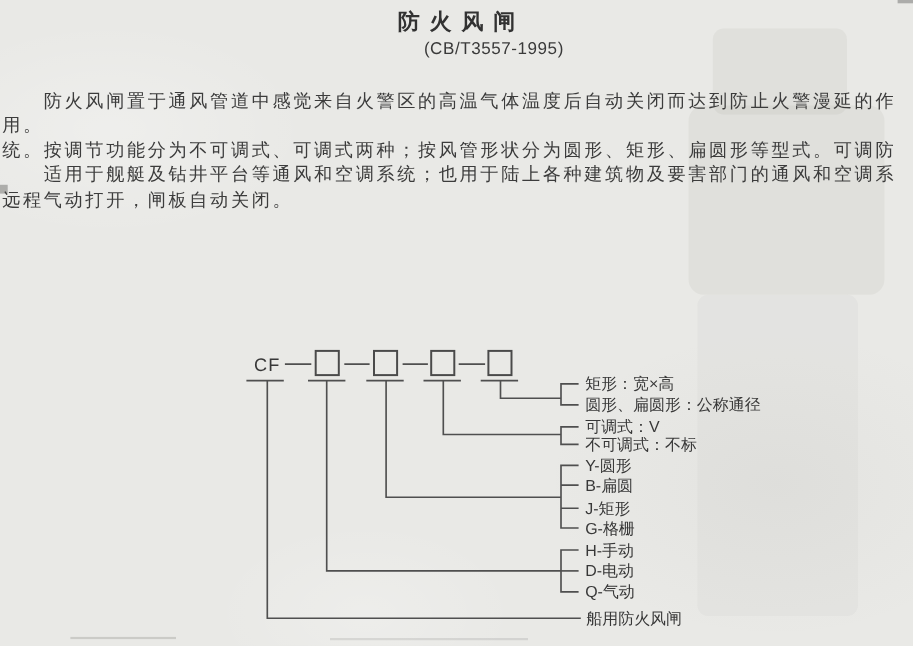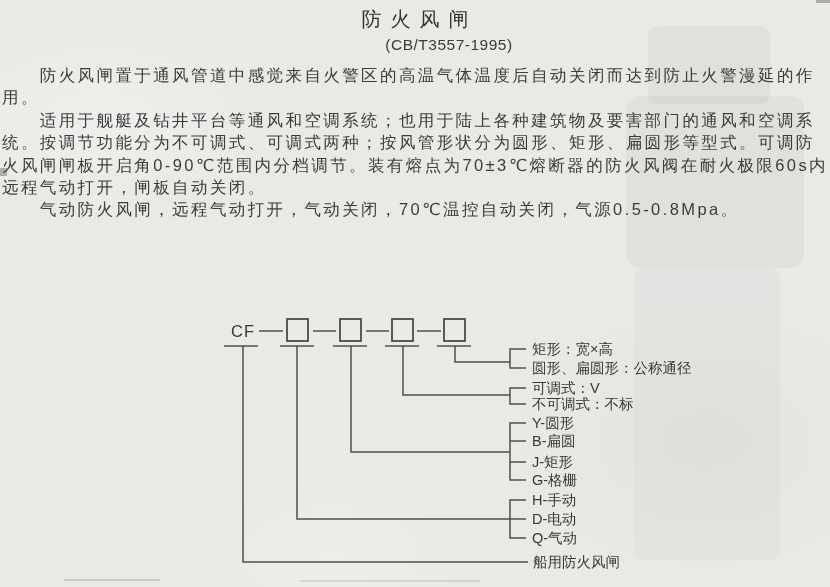--- a/index.html
+++ b/index.html
@@ -21,29 +21,29 @@
   .ghost.jar{left:626px;top:96px;width:178px;height:172px;border-radius:14px;}
   .ghost.strip{left:634px;top:268px;width:146px;height:292px;background:rgba(110,110,106,.045);}
   .speck{position:absolute;background:rgba(60,60,58,.35);}
   .speck.s1{left:0;top:168px;width:7px;height:8px;}
   .speck.s2{left:816px;top:0;width:14px;height:3px;}
   .speck.s3{left:64px;top:579px;width:96px;height:2px;opacity:.5;}
   .speck.s4{left:300px;top:580px;width:180px;height:2px;opacity:.35;}
 
   .title{
     position:absolute;top:6px;left:0;width:100%;text-align:center;
-    font-size:20px;font-weight:400;letter-spacing:9px;padding-left:9px;
+    font-size:20px;font-weight:700;letter-spacing:9px;padding-left:9px;
     color:#323232;box-sizing:border-box;
   }
   .subtitle{
     position:absolute;top:36px;left:0;width:100%;text-align:center;
     font-size:15.5px;letter-spacing:.5px;color:#3a3a3a;padding-left:34px;
   }
   .body-text{
-    position:absolute;top:64px;left:2px;right:2px;
+    position:absolute;top:81px;left:2px;right:2px;
     font-size:16.5px;line-height:22.4px;letter-spacing:2.4px;
     font-weight:500;color:#3c3c3c;white-space:nowrap;
   }
   .body-text div{height:22.4px;}
   .diagram{position:absolute;top:312px;left:0;width:724px;height:268px;}
   svg text{fill:#383838;}
   svg .ln{stroke:#4f4f4f;stroke-width:1.5;fill:none;}
   svg .bx{stroke:#4a4a4a;stroke-width:1.8;fill:none;}
 </style>
 </head>
@@ -58,25 +58,23 @@
   <div class="speck s2"></div>
   <div class="speck s3"></div>
   <div class="speck s4"></div>
 
   <div class="title">防火风闸</div>
   <div class="subtitle">(CB/T3557-1995)</div>
 
   <div class="body-text">
     <div>　　防火风闸置于通风管道中感觉来自火警区的高温气体温度后自动关闭而达到防止火警漫延的作</div>
     <div>用。</div>
+    <div>统。按调节功能分为不可调式、可调式两种；按风管形状分为圆形、矩形、扁圆形等型式。可调防</div>
     <div>　　适用于舰艇及钻井平台等通风和空调系统；也用于陆上各种建筑物及要害部门的通风和空调系</div>
-    <div>统。按调节功能分为不可调式、可调式两种；按风管形状分为圆形、矩形、扁圆形等型式。可调防</div>
-    <div>火风闸闸板开启角0-90℃范围内分档调节。装有熔点为70±3℃熔断器的防火风阀在耐火极限60s内</div>
     <div>远程气动打开，闸板自动关闭。</div>
-    <div>　　气动防火风闸，远程气动打开，气动关闭，70℃温控自动关闭，气源0.5-0.8Mpa。</div>
   </div>
 
   <div class="diagram">
     <svg width="830" height="268" viewBox="0 0 830 268" xmlns="http://www.w3.org/2000/svg">
 
       <text x="243" y="25" text-anchor="middle" font-size="16.5" letter-spacing="1">CF</text>
 
       <line class="ln" x1="259" y1="19" x2="283" y2="19"></line>
       <rect class="bx" x="287" y="7" width="21" height="22"></rect>
       <line class="ln" x1="313" y1="19" x2="336" y2="19"></line>

